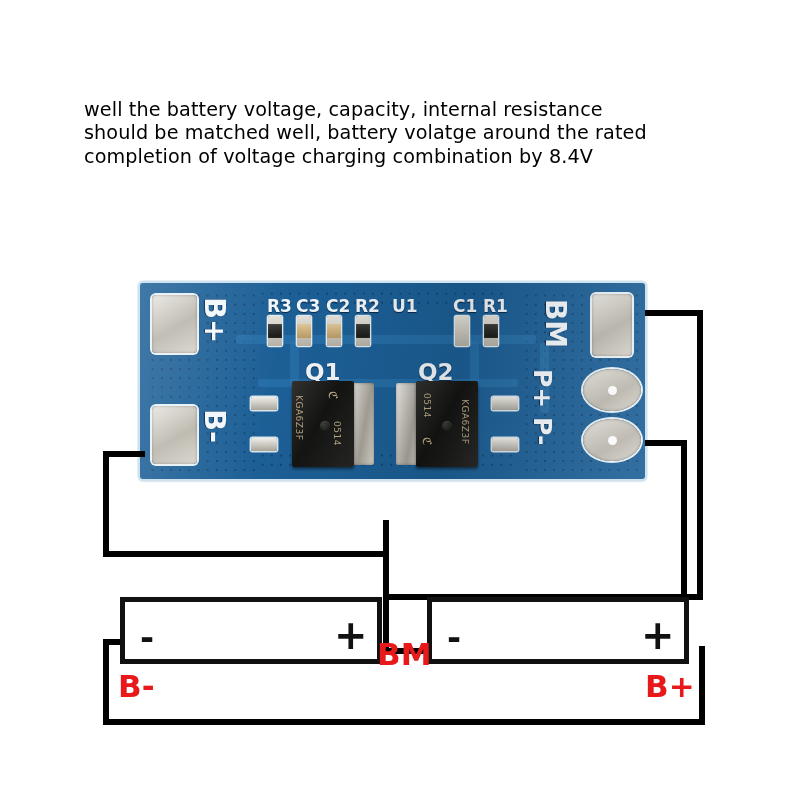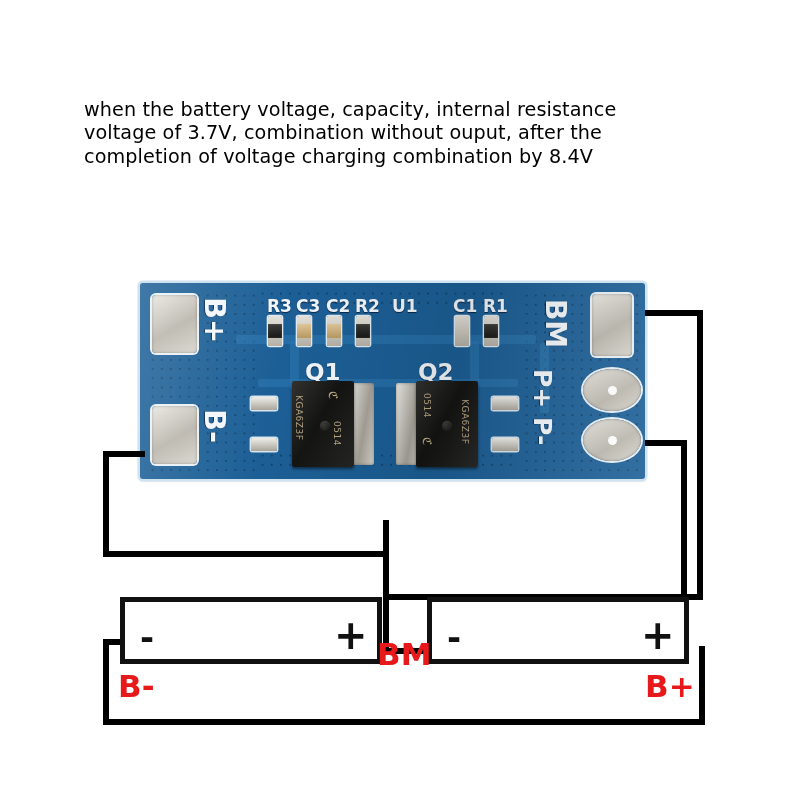--- a/index.html
+++ b/index.html
@@ -83,22 +83,22 @@
   
   .cell{position:absolute;border:5px solid #111;background:#fff;box-sizing:border-box;}
   .term{position:absolute;color:#111;font-weight:bold;line-height:1;}
   .redlbl{position:absolute;color:#e8191b;font-weight:bold;line-height:1;
           font-family:"DejaVu Sans","Liberation Sans",sans-serif;}
 </style>
 </head>
 <body>
 
 <div id="caption">
-  <div>when the battery voltage, capacity, internal resistance</div>
-  <div>voltage of 3.7V, combination without ouput, after the</div>
+  <div>well the battery voltage, capacity, internal resistance</div>
+  <div>should be matched well, battery volatge around the rated</div>
   <div>completion of voltage charging combination by 8.4V</div>
 </div>
 
 <div id="pcb">
   <div id="pcb-body"></div>
 
   <div class="vias" style="left:8px;top:8px;width:110px;height:182px;"></div>
   <div class="vias" style="left:118px;top:6px;width:250px;height:22px;"></div>
   <div class="vias" style="left:382px;top:8px;width:118px;height:180px;"></div>
   <div class="vias" style="left:118px;top:168px;width:260px;height:22px;"></div>

